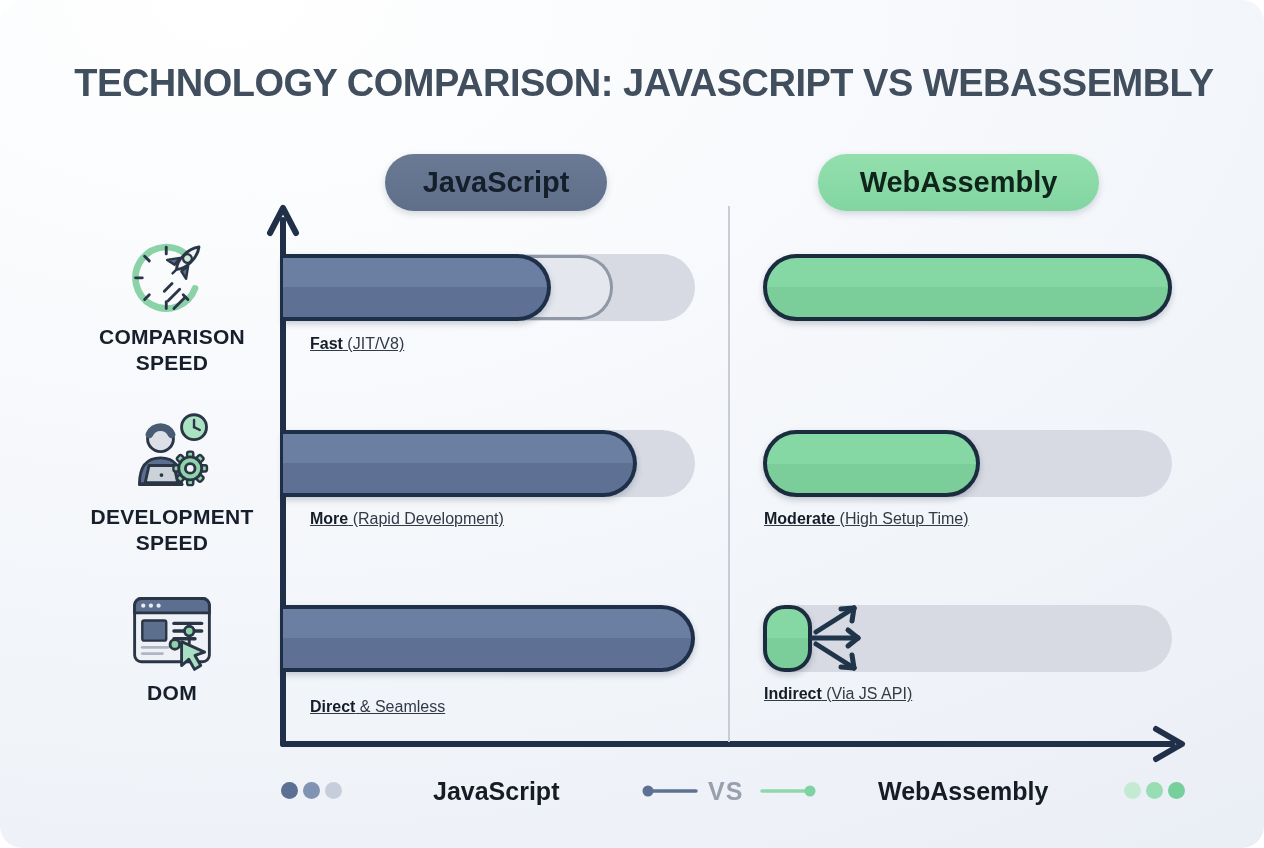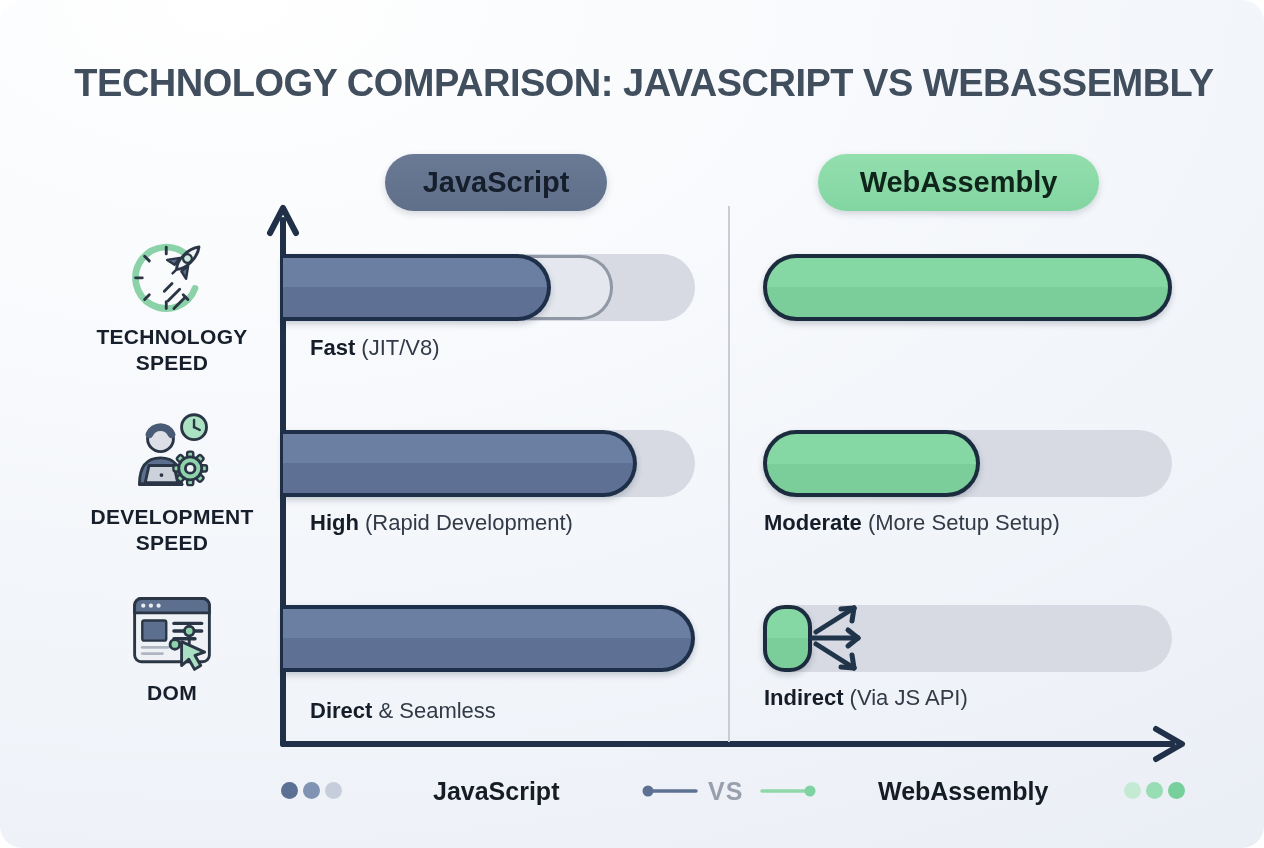--- a/index.html
+++ b/index.html
@@ -51,21 +51,21 @@
   .bar-js {
     background:linear-gradient(to bottom, #6b7fa2 0%, #6b7fa2 50%, #5e7194 50%, #5e7194 100%);
     border:4px solid #1e3049; border-left:none; border-radius:0 34px 34px 0;
   }
   .bar-green {
     background:linear-gradient(to bottom, #85d7a3 0%, #85d7a3 50%, #7bcd99 50%, #7bcd99 100%);
     border:4px solid #1a2c3e; border-radius:34px;
   }
   .bar-green.small { border-radius:22px; }
 
-  .val-label { position:absolute; font-size:22px; color:#323a47; white-space:nowrap; }
+  .val-label { position:absolute; font-size:16px; color:#323a47; white-space:nowrap;text-decoration:underline; }
   .val-label b { font-weight:bold; color:#141d28; }
   .val-label.js   { left:310px; }
   .val-label.wasm { left:764px; }
 
   .legend-dots { position:absolute; top:782px; display:flex; gap:5px; }
   .legend-dots .dot { width:17px; height:17px; border-radius:50%; }
   .legend-name { position:absolute; top:777px; font-size:25px; font-weight:bold; color:#141c26; white-space:nowrap; }
   .legend-vs   { position:absolute; top:777px; font-size:25px; font-weight:bold; color:#98a0ad; letter-spacing:1px; }
   .legend-line { position:absolute; top:783px; }
 </style>
@@ -112,21 +112,21 @@
         <line x1="0" y1="13" x2="0" y2="19" stroke="#2a3646" stroke-width="2.5" stroke-linecap="round"></line>
       </g>
       <g stroke="#2a3646" stroke-width="3" stroke-linecap="round">
         <line x1="44" y1="76" x2="56" y2="64"></line>
         <line x1="50" y1="84" x2="62" y2="72"></line>
         <line x1="40" y1="66" x2="48" y2="58"></line>
       </g>
     </svg>
   </div>
   <div class="metric-label" style="top:324px">
-    <div>TECHNOLOGY</div>
+    <div>COMPARISON</div>
     <div>SPEED</div>
   </div>
 
   <div class="bar-cell js" style="top:254px">
     <div class="track"></div>
     <div class="ghost" style="width: 80%;"></div>
     <div class="bar bar-js" style="width: 65%;"></div>
   </div>
   <div class="val-label js" style="top:335px">
     <b>Fast</b><span> (JIT/V8)</span>
@@ -169,29 +169,29 @@
   <div class="metric-label" style="top:504px">
     <div>DEVELOPMENT</div>
     <div>SPEED</div>
   </div>
 
   <div class="bar-cell js" style="top:430px">
     <div class="track"></div>
     <div class="bar bar-js" style="width: 86%;"></div>
   </div>
   <div class="val-label js" style="top:510px">
-    <b>High</b><span> (Rapid Development)</span>
+    <b>More</b><span> (Rapid Development)</span>
   </div>
 
   <div class="bar-cell wasm" style="top:430px">
     <div class="track"></div>
     <div class="bar bar-green" style="width: 53%;"></div>
   </div>
   <div class="val-label wasm" style="top:510px">
-    <b>Moderate</b><span> (More Setup Setup)</span>
+    <b>Moderate</b><span> (High Setup Time)</span>
   </div>
 
   <div class="metric-icon" style="top:586px">
     <svg viewBox="0 0 96 96" width="100" height="92">
       <rect x="9" y="13" width="78" height="66" rx="7" fill="#eef1f5" stroke="#2a3646" stroke-width="3"></rect>
       <path d="M16,13 H80 A7,7 0 0 1 87,20 V28 H9 V20 A7,7 0 0 1 16,13 Z" fill="#5c6f8e" stroke="#2a3646" stroke-width="3"></path>
       <circle cx="18" cy="20.5" r="2.2" fill="#e8ecf1"></circle>
       <circle cx="26" cy="20.5" r="2.2" fill="#e8ecf1"></circle>
       <circle cx="34" cy="20.5" r="2.2" fill="#e8ecf1"></circle>
       <rect x="17" y="36" width="25" height="21" rx="2" fill="#5c6f8e" stroke="#2a3646" stroke-width="2.5"></rect>

